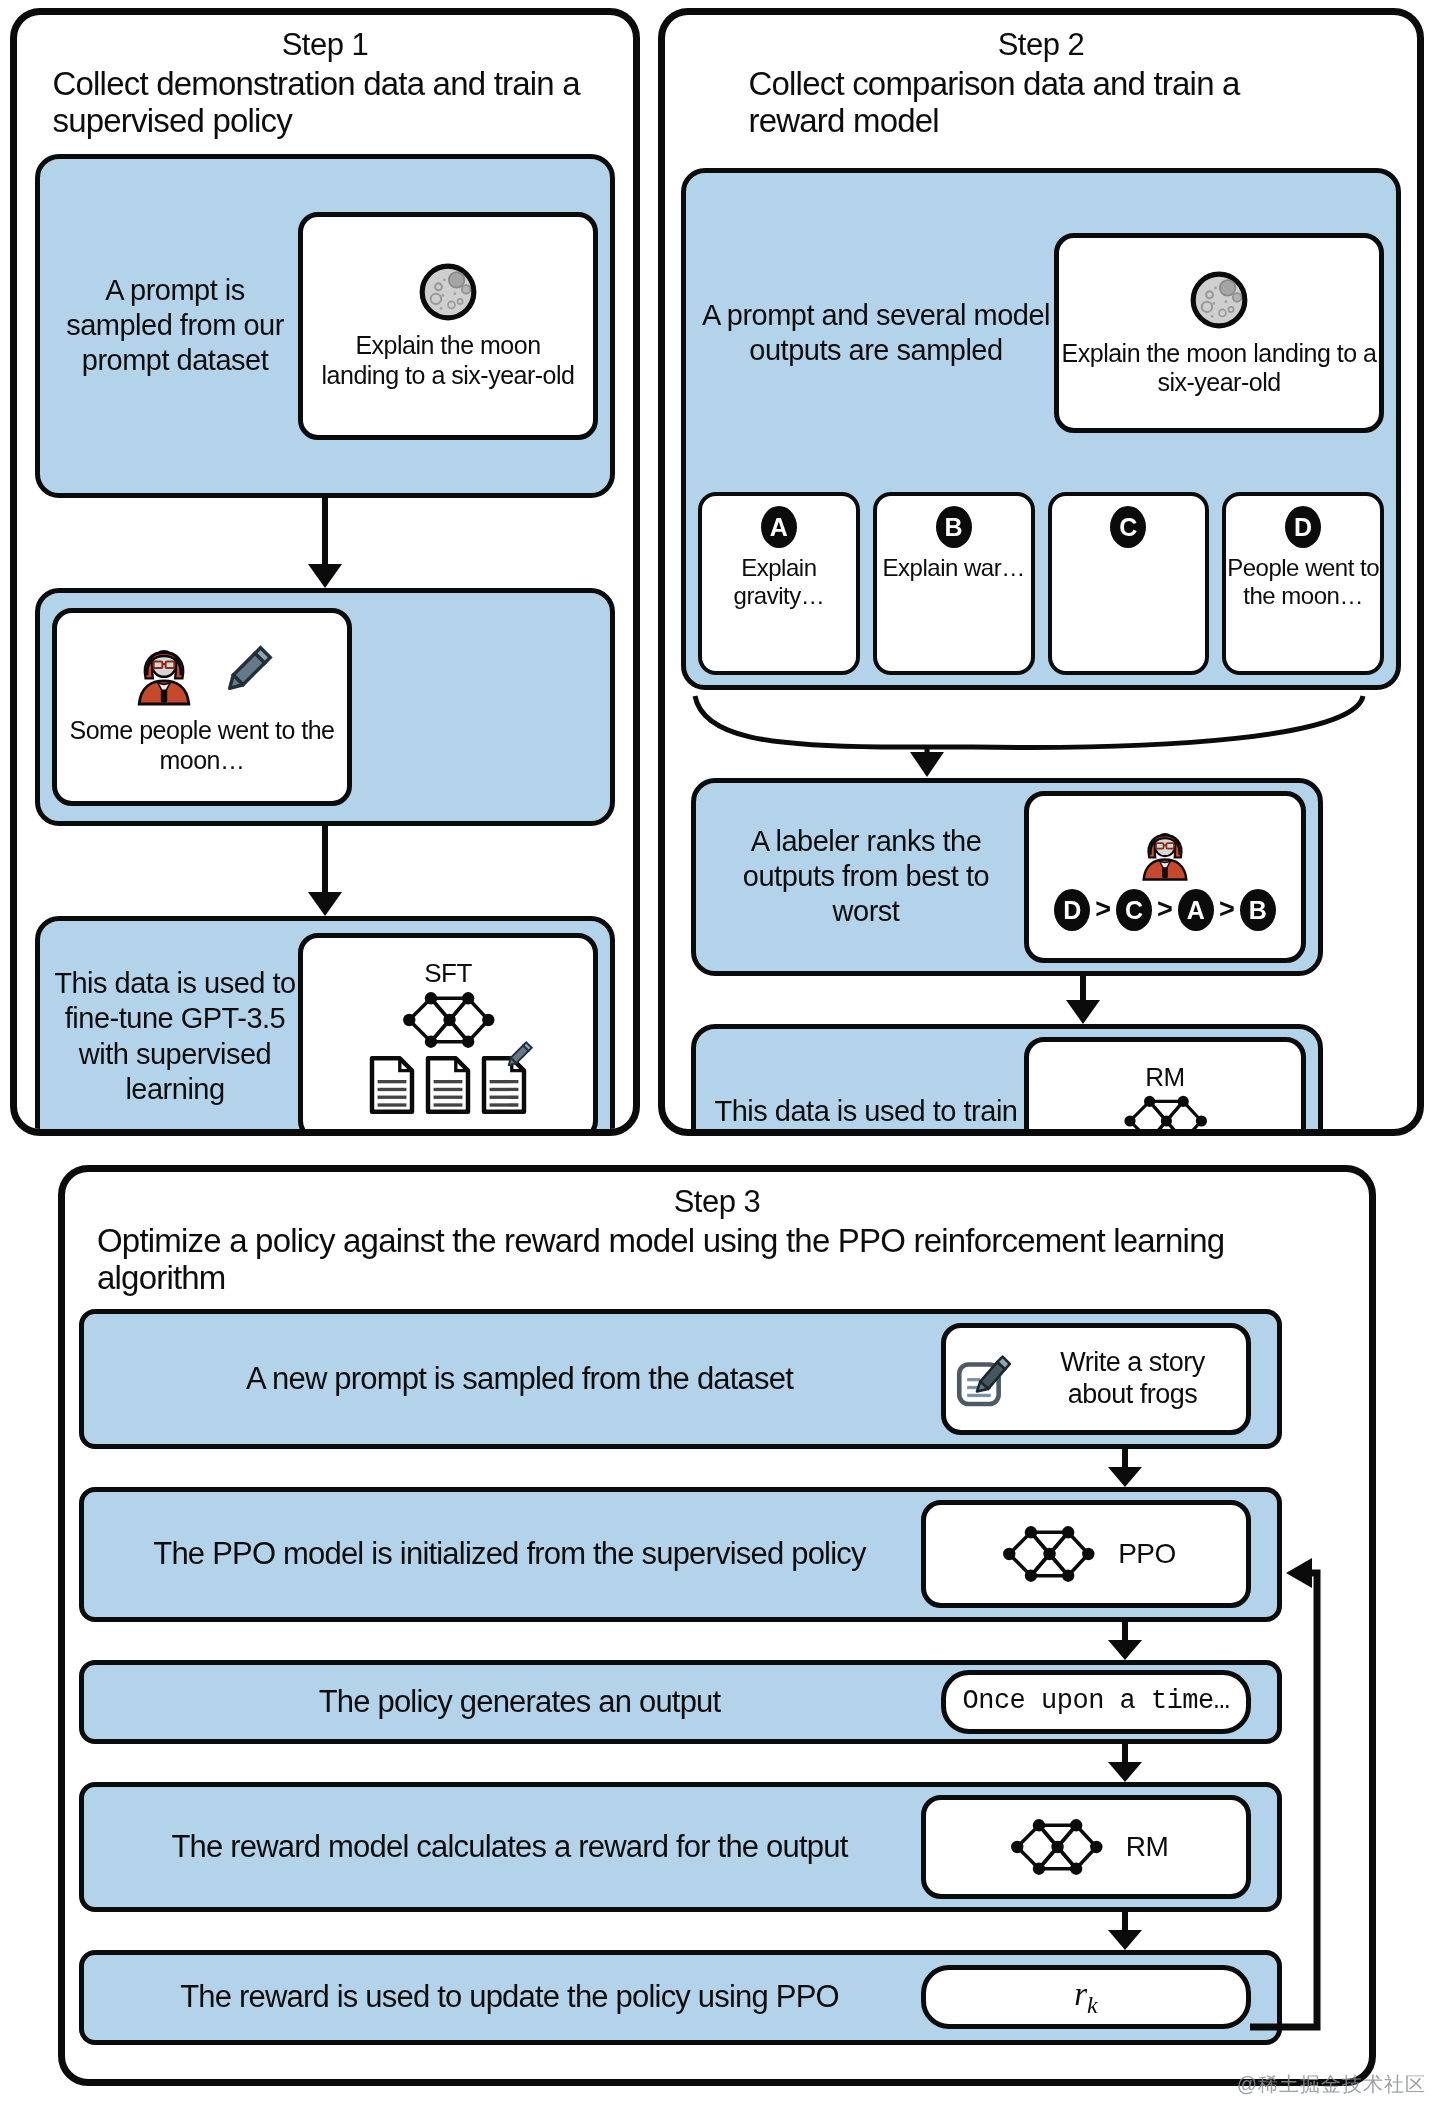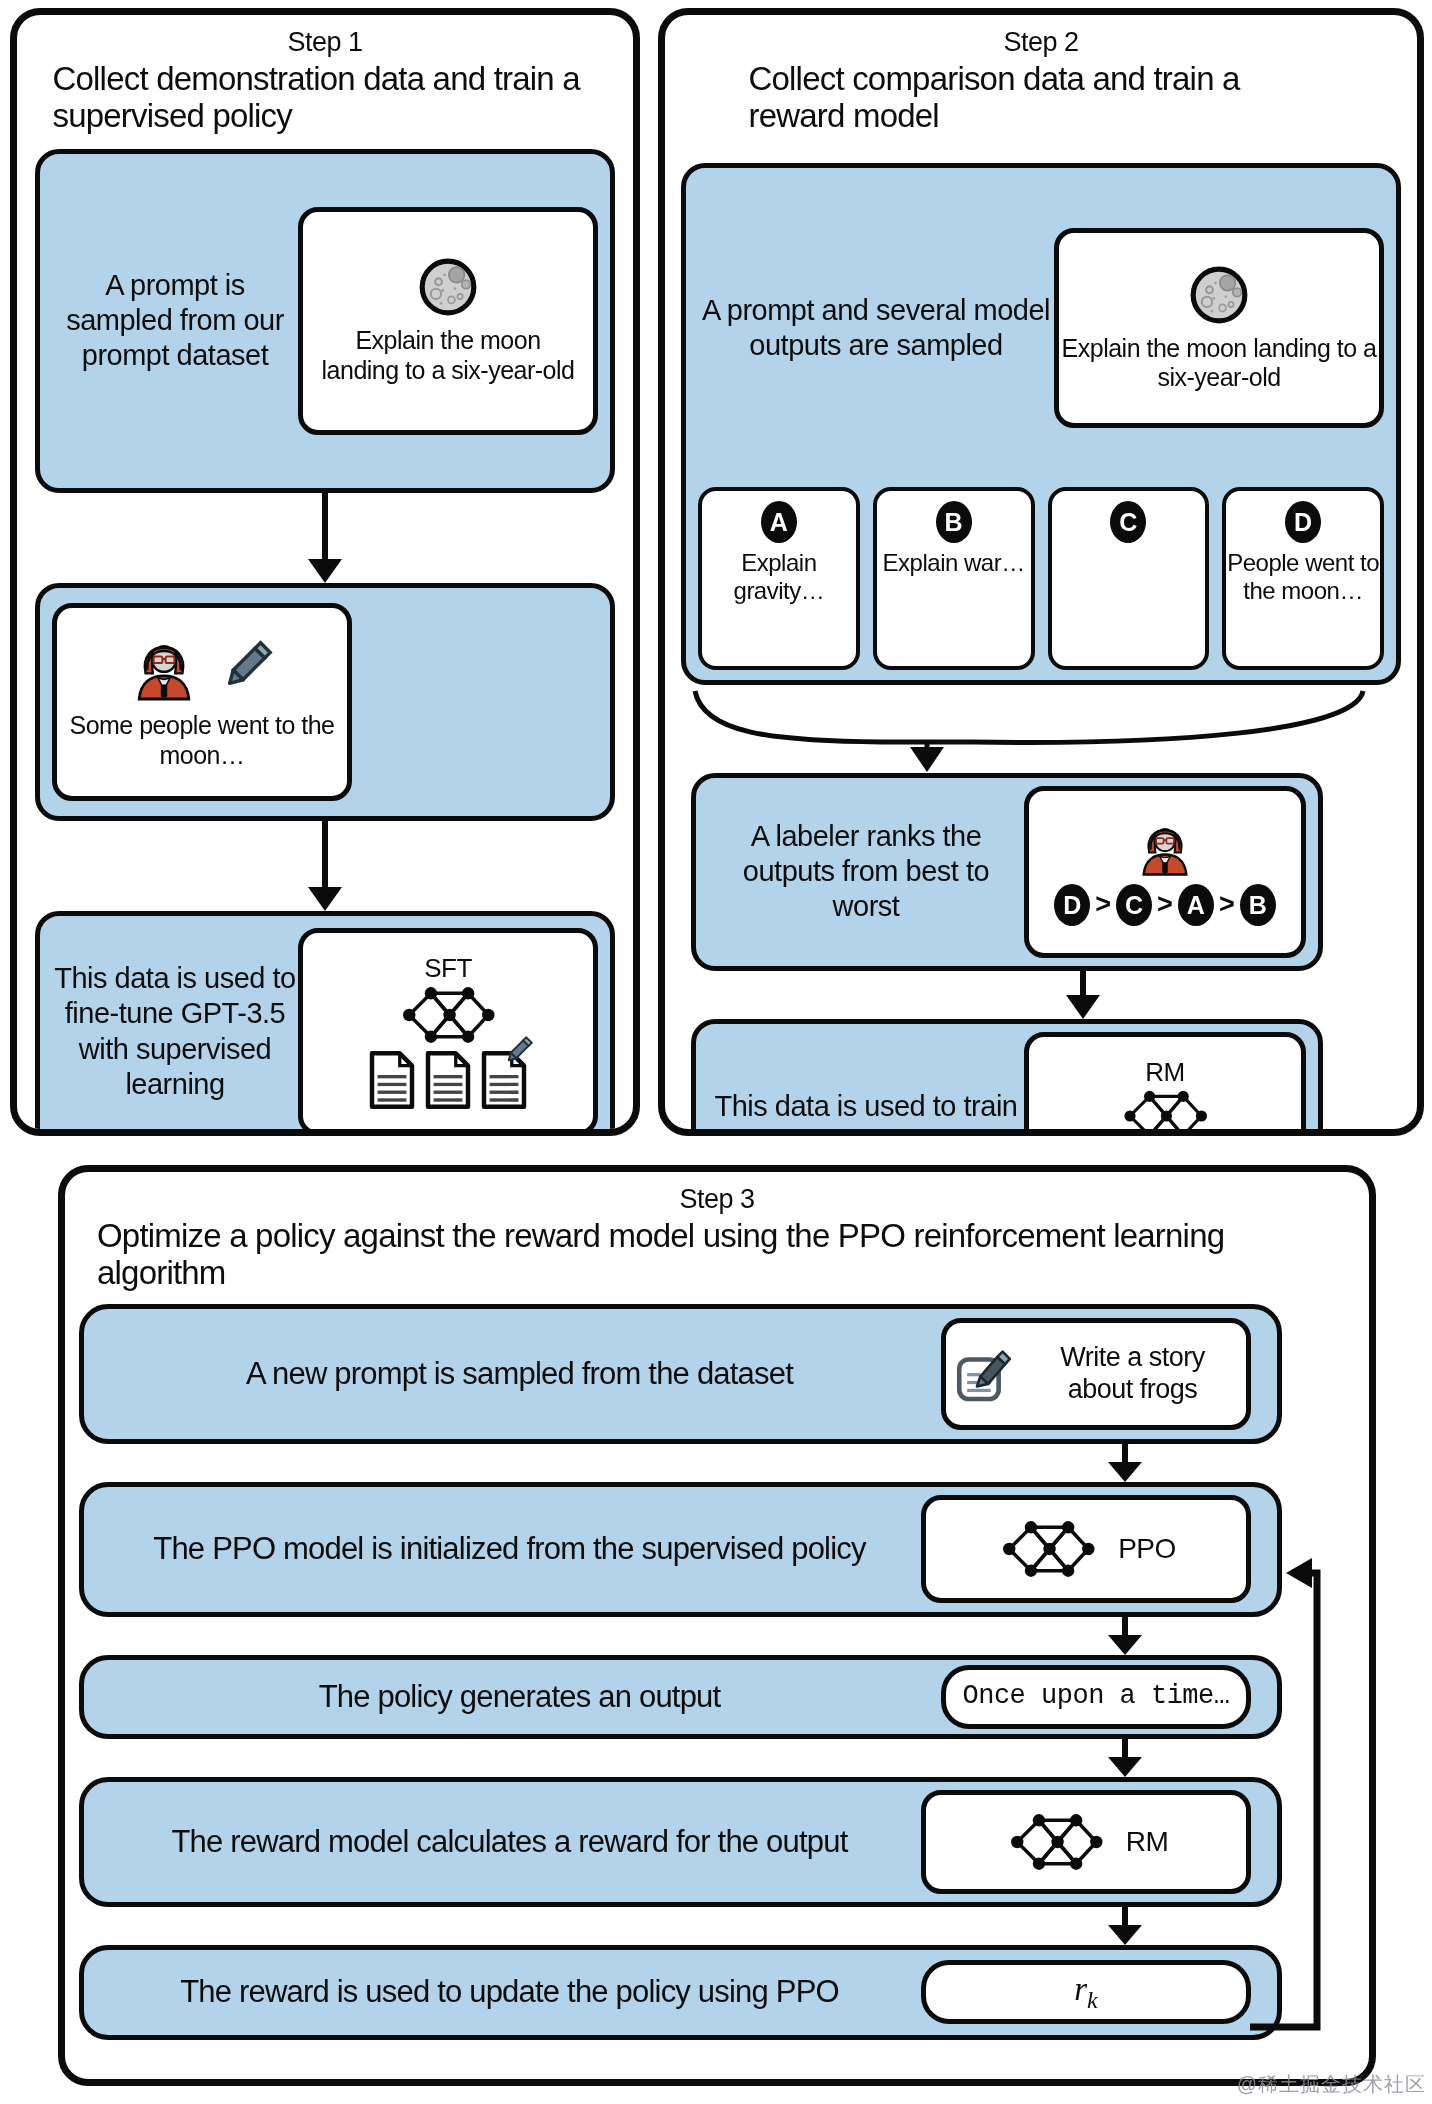--- a/index.html
+++ b/index.html
@@ -3,21 +3,21 @@
 <meta charset="utf-8">
 <style>
   html,body{margin:0;padding:0;background:#ffffff;}
   body{width:1432px;height:2104px;position:relative;overflow:hidden;
        font-family:"Liberation Sans",sans-serif;color:#0d0d0d;}
   .panel{position:absolute;background:#fff;border:7px solid #0b0b0b;
          border-radius:30px;box-sizing:border-box;overflow:hidden;}
   #panel-step1{left:10px;top:8px;width:630px;height:1128px;}
   #panel-step2{left:658px;top:8px;width:766px;height:1128px;}
   #panel-step3{left:58px;top:1165px;width:1318px;height:921px;}
-  .step-label{text-align:center;font-size:27px;margin-top:12px;letter-spacing:-0.5px;}
+  .step-label{text-align:center;font-size:31px;margin-top:12px;letter-spacing:-0.5px;}
   .step-title{text-align:left;font-size:33px;font-weight:400;line-height:1.13;
               letter-spacing:-0.8px;margin:2px auto 0 auto;}
   #panel-step1 .step-title{max-width:545px;}
   #panel-step2 .step-title{max-width:585px;}
   #panel-step3 .step-title{max-width:1240px;}
   .bluebox{background:#b3d3ea;border:5px solid #0b0b0b;border-radius:24px;
            box-sizing:border-box;}
   .card{background:#fff;border:5px solid #0b0b0b;border-radius:20px;
         box-sizing:border-box;display:flex;flex-direction:column;
         align-items:center;justify-content:center;}
@@ -43,21 +43,21 @@
          color:#fff;font-weight:700;font-size:25px;text-align:center;line-height:42px;}
   .out-card .card-text{font-size:24px;margin-top:6px;}
   .s2-narrow{width:632px;margin-left:26px;display:flex;flex-direction:row;align-items:center;padding:12px;}
   .s2-narrow .side-text{flex:1;}
   .s2-small-card{width:282px;flex:none;}
   .rank-row{display:flex;flex-direction:row;align-items:center;gap:5px;}
   .rank-sep{font-size:27px;font-weight:700;}
   .net-label{font-size:26px;letter-spacing:-0.5px;}
   
   .s3-row{margin-left:14px;width:1203px;display:flex;flex-direction:row;
-          align-items:center;padding:0 14px 0 14px;border-radius:29px;}
+          align-items:center;padding:0 14px 0 14px;border-radius:16px;}
   .s3-row .side-text{flex:1;font-size:31px;white-space:nowrap;letter-spacing:-0.8px;text-align:center;}
   .s3-card{flex:none;margin-right:12px;}
   .s3-arrow-wrap{height:38px;display:flex;}
   .s3-arrow-wrap .varrow{margin-left:1042px;height:38px;}
   .s3-arrow-wrap .varrow .head{border-top-width:20px;}
   .pill{border-radius:28px;}
   #loop-svg{position:absolute;left:0;top:0;pointer-events:none;}
   .watermark{position:absolute;right:6px;bottom:6px;font-size:20px;
              color:rgba(140,145,150,0.85);letter-spacing:1px;}
   .rk{font-family:"Liberation Serif",serif;font-style:italic;font-size:33px;}

